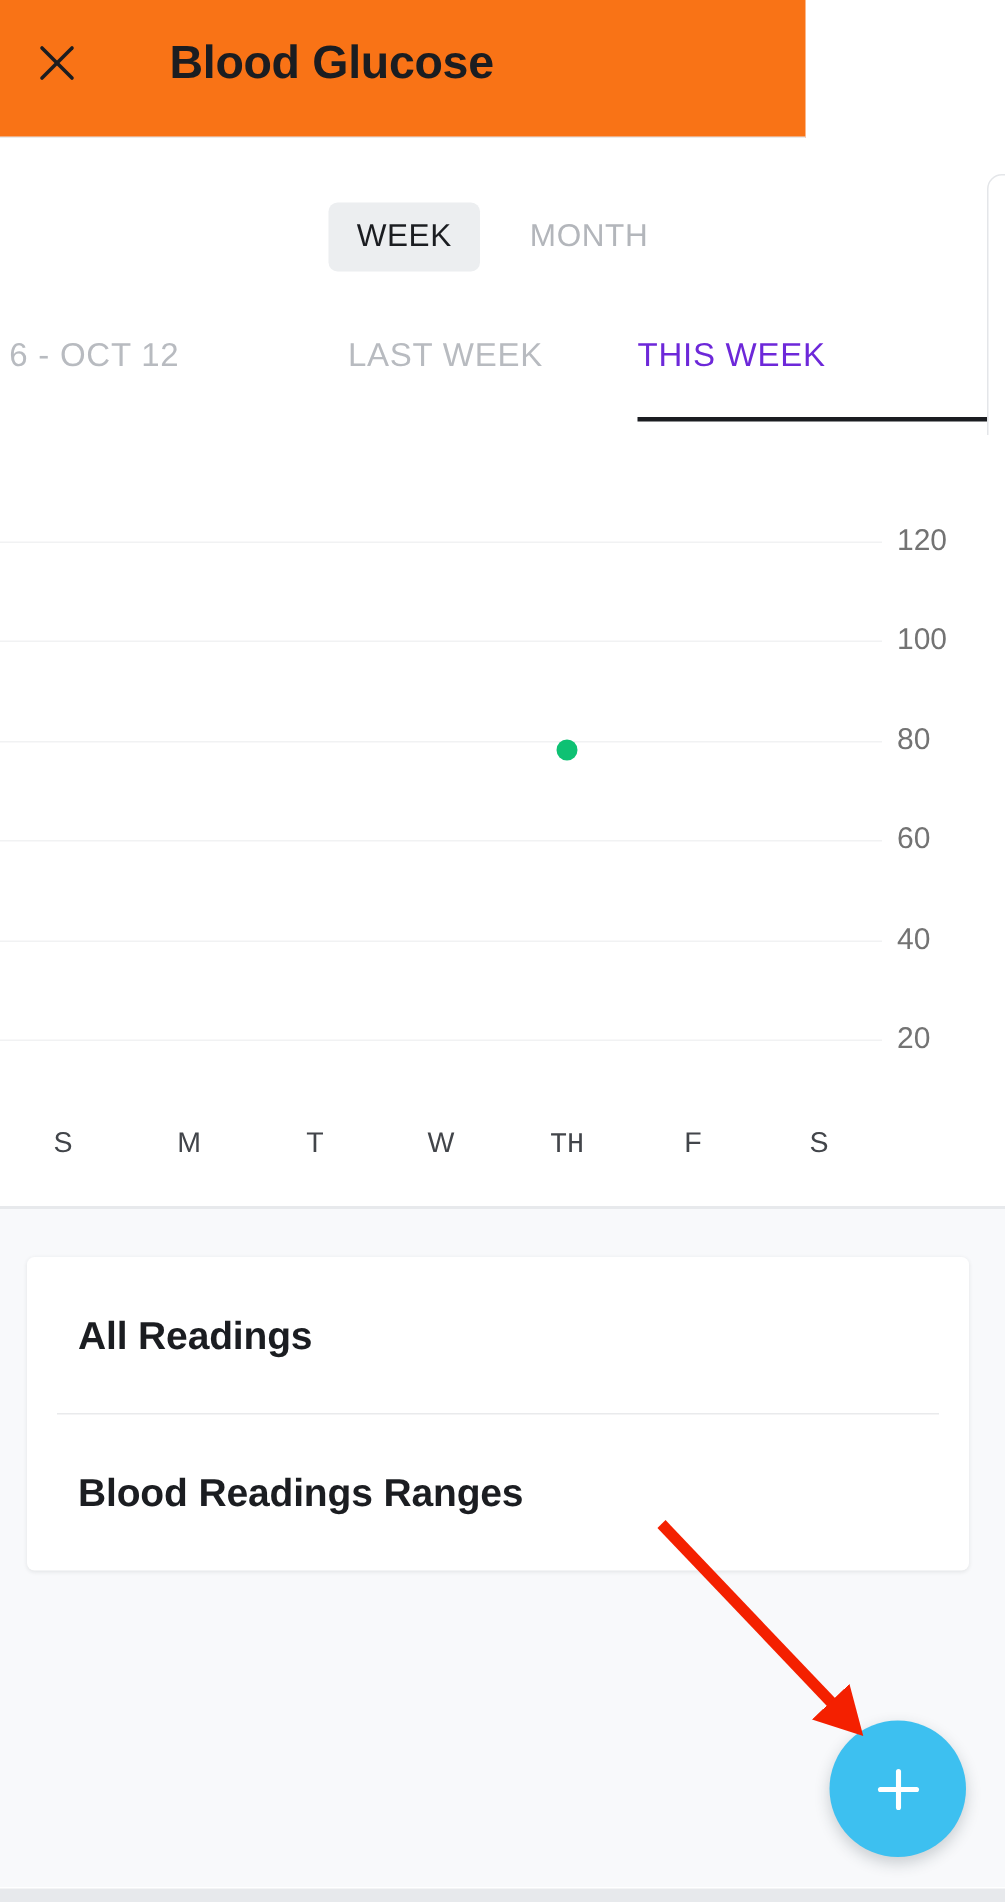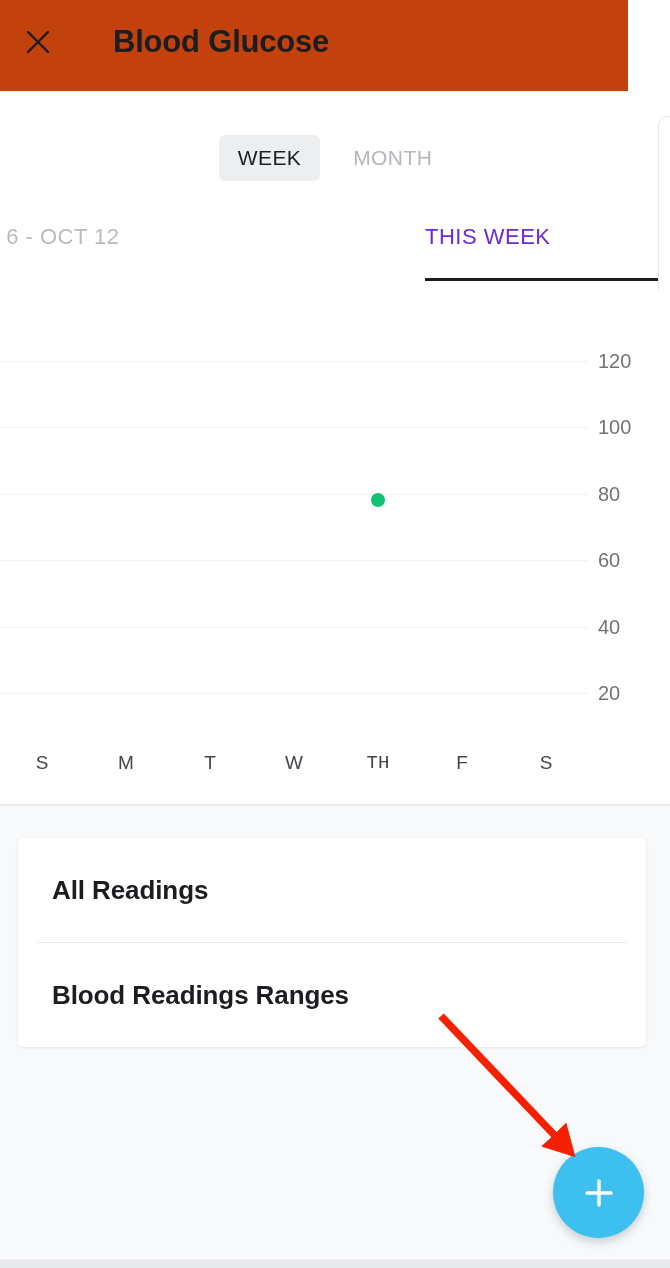--- a/index.html
+++ b/index.html
@@ -17,22 +17,22 @@
     width: 670px;
     height: 1268px;
     background: #ffffff;
     overflow: hidden;
   }
 
   
   .header {
     position: absolute;
     left: 0; top: 0;
-    width: 628px; height: 92px;
-    background: #c2410c;
+    width: 537px; height: 92px;
+    background: #f97316;
     border-bottom: 1px solid #e9eaec;
   }
   .close-btn {
     position: absolute;
     left: 14px; top: 18px;
     width: 48px; height: 48px;
     display: flex; align-items: center; justify-content: center;
     cursor: pointer;
   }
   .close-btn svg { display: block; }
@@ -243,20 +243,21 @@
     <div class="header-title">Blood Glucose</div>
   </div>
 
   <div class="range-toggle">
     <div class="range-seg active">WEEK</div>
     <div class="range-seg inactive">MONTH</div>
   </div>
 
   <div class="week-tabs">
     <div class="week-tab inactive week-tab-0">T 6 - OCT 12</div>
+    <div class="week-tab inactive week-tab-1">LAST WEEK</div>
     <div class="week-tab active week-tab-2">THIS WEEK</div>
   </div>
   <div class="tab-underline"></div>
 
   <div class="edge-panel"></div>
 
   <div class="chart-area">
     <div id="gridlines">
         <div class="gridline" style="top: 70.6207px;"></div>
         <div class="gridline" style="top: 137.172px;"></div>

